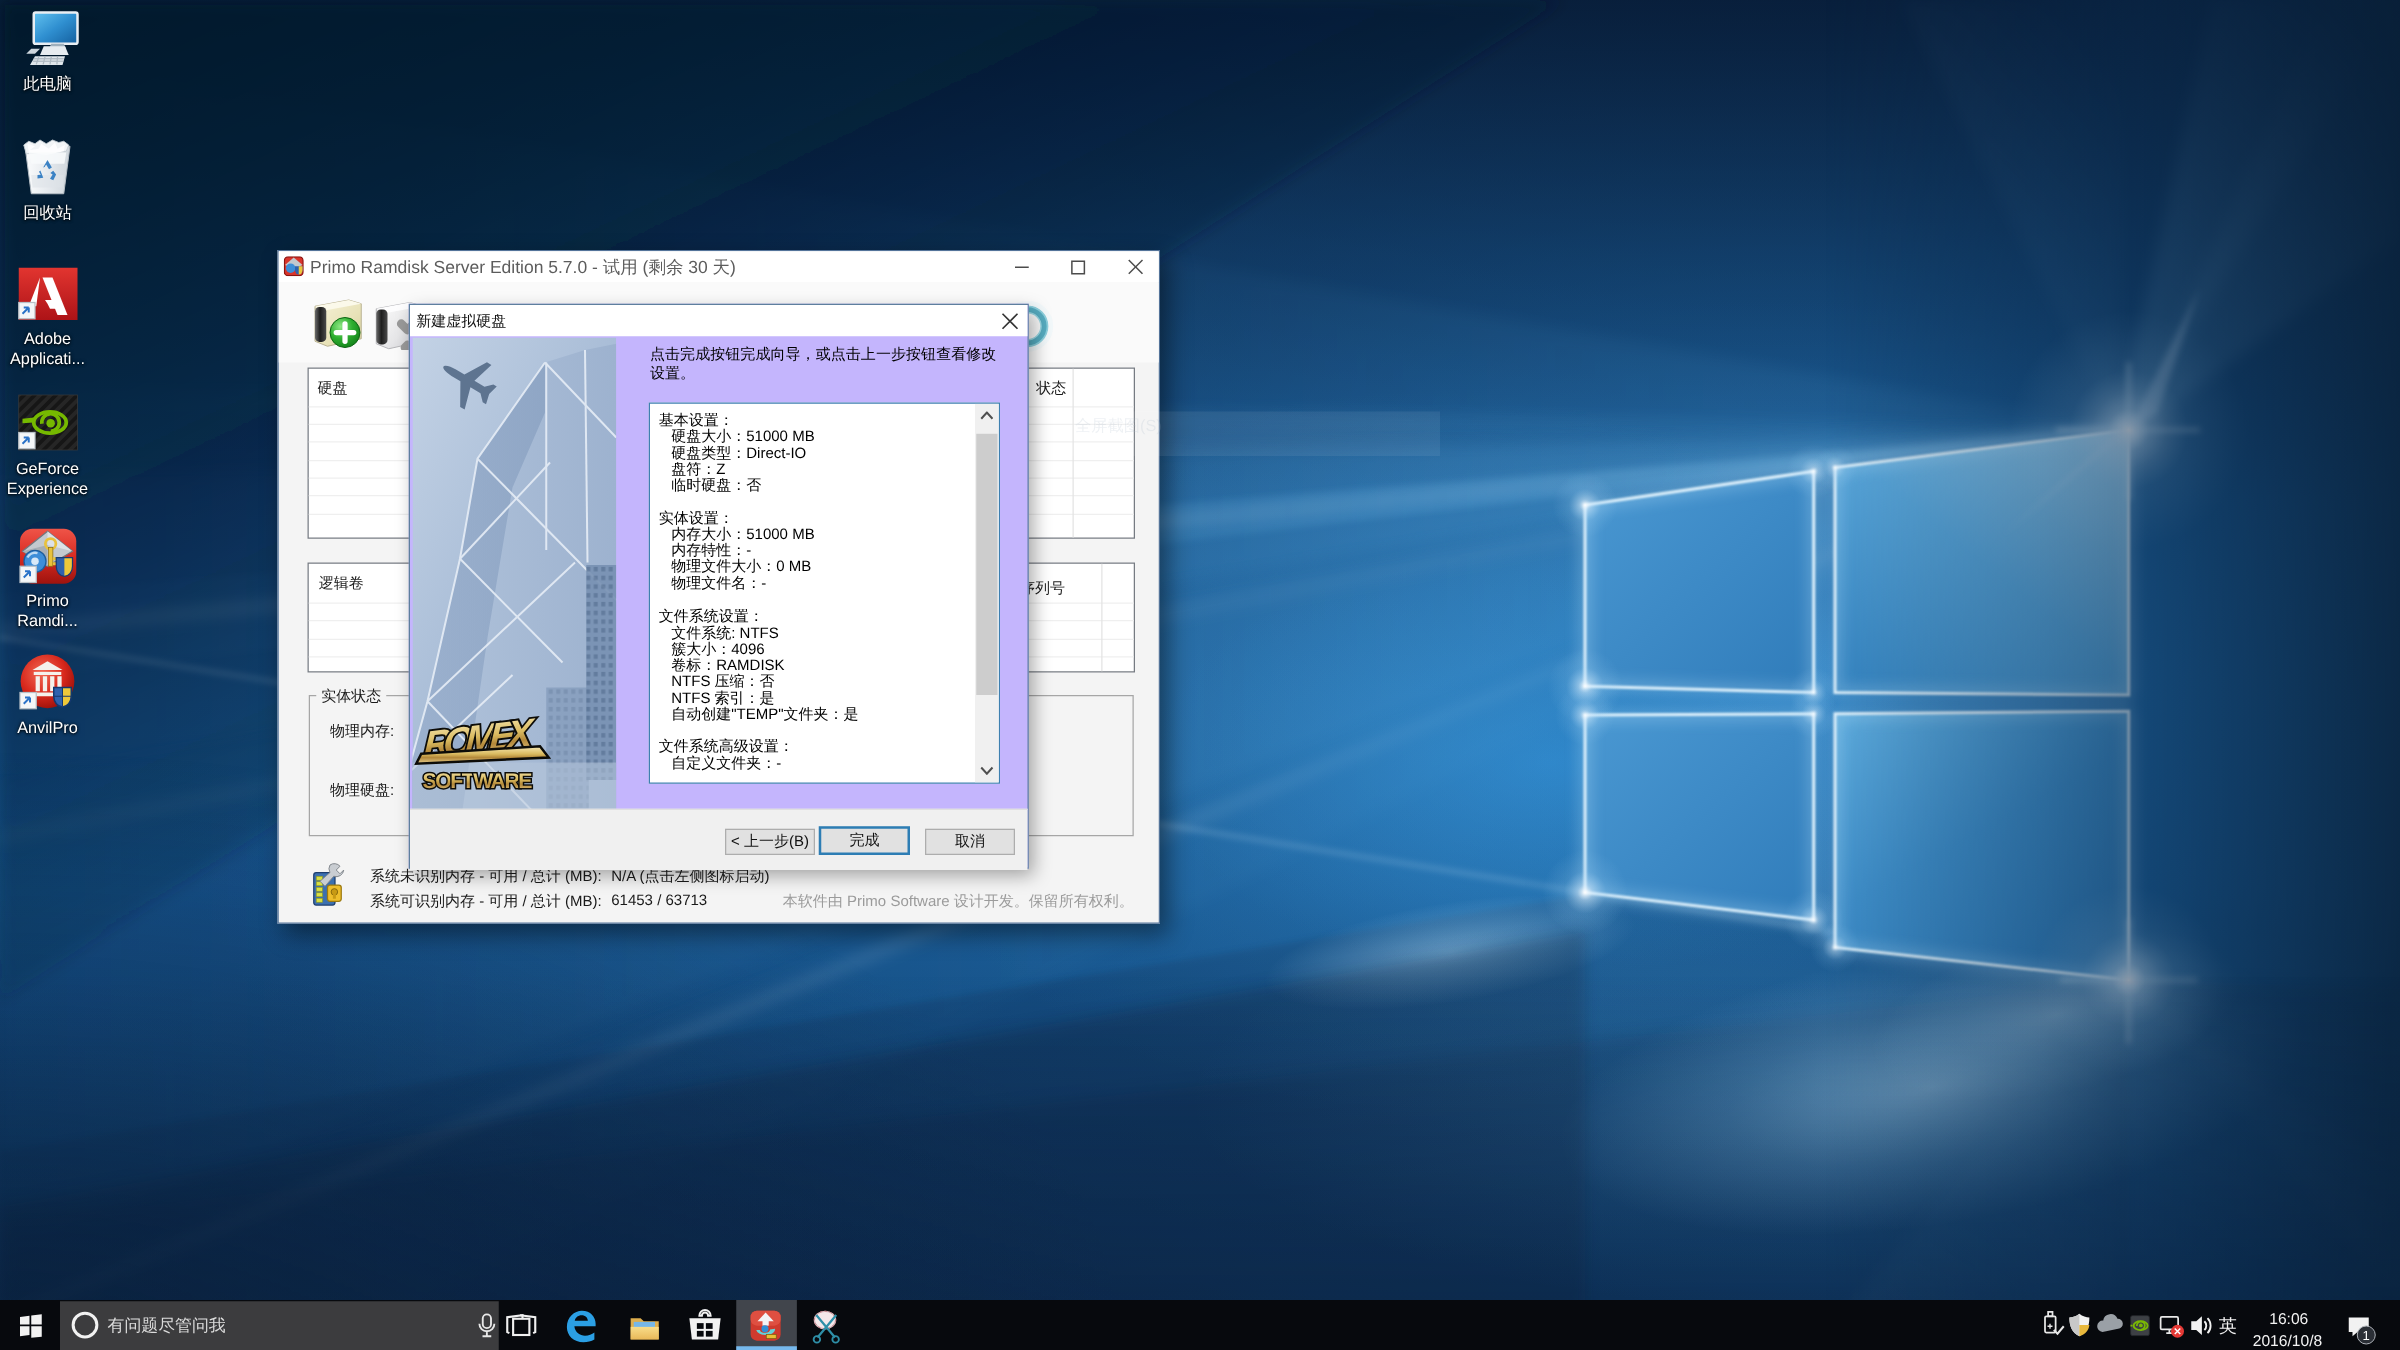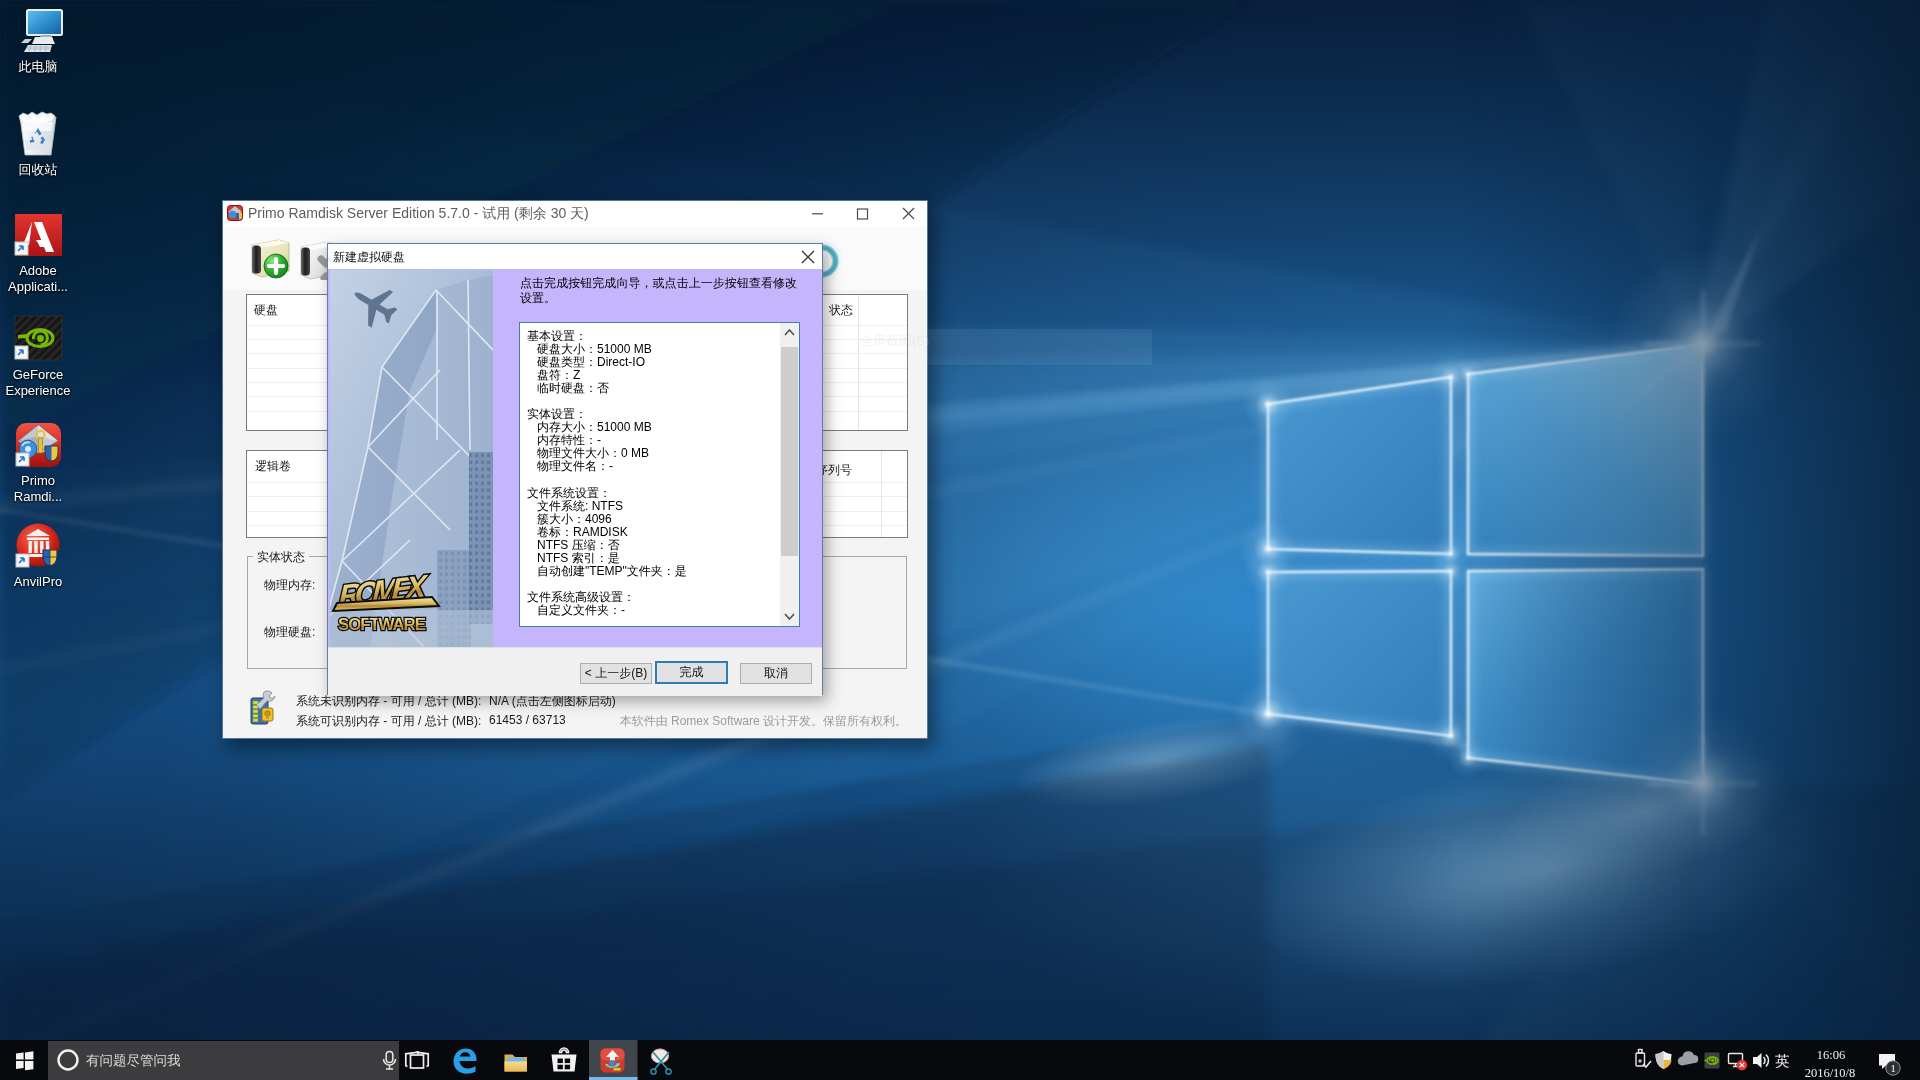--- a/index.html
+++ b/index.html
@@ -28,21 +28,21 @@
   .btn { position:absolute; height:21px; background:#e1e1e1; border:1px solid #adadad; font-size:12px; color:#111; text-align:center; line-height:19px; }
   #instr { position:absolute; left:192px; top:32px; width:284px; font-size:12px; line-height:14.6px; letter-spacing:0.05px; color:#000; }
   #setbox { position:absolute; left:191px; top:78px; width:281px; height:305px; border:1px solid #3f80b0; background:#fff; overflow:hidden; }
   #setbox .txt { position:absolute; left:7px; top:7px; font-size:12px; line-height:13.05px; color:#000; white-space:pre; }
   
   #sbar { position:absolute; right:0; top:0; width:19px; height:100%; background:#f0f0f0; }
   #sbar .thumb { position:absolute; left:1px; top:24px; width:17px; height:209px; background:#cdcdcd; }
   
   #ghost { position:absolute; left:848px; top:329px; width:304px; height:36px; background:rgba(255,255,255,.07); color:rgba(170,185,200,.20); font-size:13px; line-height:24px; padding-left:12px; }
   
-  #taskbar { position:absolute; left:0; top:1040px; width:1920px; height:40px; background:#07090d;font-family:Liberation Serif, serif; }
+  #taskbar { position:absolute; left:0; top:1040px; width:1920px; height:40px; background:#07090d; }
 </style>
 </head>
 <body>
 <div id="scene">
   <svg id="wall" class="abs" width="1920" height="1080" viewBox="0 0 1920 1080">
     <defs>
       <linearGradient id="wbaseV" x1="0" y1="0" x2="0" y2="1">
         <stop offset="0" stop-color="#091c38"></stop>
         <stop offset="0.3" stop-color="#0e325e"></stop>
         <stop offset="0.52" stop-color="#124478"></stop>
@@ -486,21 +486,21 @@
       </g>
       <path d="M14,2 a6,6 0 0 1 8,1 l-3,3 3,3 3,-3 a6,6 0 0 1 -8,5 l-7,8 -4,-4 8,-7 a6,6 0 0 1 0,-6 z" fill="#c9cdd2" stroke="#83888e" stroke-width="0.8"></path>
       <rect x="12" y="18" width="11" height="13" rx="2" fill="#eebe2c" stroke="#9c7a10" stroke-width="1"></rect>
       <circle cx="17.5" cy="23.5" r="2.6" fill="#c89a14" stroke="#8a6a0c" stroke-width="0.8"></circle>
       <rect x="16.3" y="24.5" width="2.4" height="4.5" fill="#c89a14"></rect>
     </svg>
     <div class="sbtxt" style="left:73px; top:492px;">系统未识别内存 - 可用 / 总计 (MB):</div>
     <div class="sbtxt" style="left:266px; top:492px;">N/A (点击左侧图标启动)</div>
     <div class="sbtxt" style="left:73px; top:512px;">系统可识别内存 - 可用 / 总计 (MB):</div>
     <div class="sbtxt" style="left:266px; top:512px;">61453 / 63713</div>
-    <div class="sbtxt" style="right:20px; top:512px; color:#9b9b9b;">本软件由 Romex Software 设计开发。保留所有权利。</div>
+    <div class="sbtxt" style="right:20px; top:512px; color:#9b9b9b;">本软件由 Primo Software 设计开发。保留所有权利。</div>
   </div>
   <div id="dlg">
     <div class="dtitle">
       <span>新建虚拟硬盘</span>
       <svg class="abs" style="left:473px; top:6px;" width="14" height="14" viewBox="0 0 14 14">
         <path d="M1,1 L13,13 M13,1 L1,13" stroke="#333" stroke-width="1.3"></path>
       </svg>
     </div>
 
     <svg class="abs" style="left:2px; top:26px;" width="163" height="378" viewBox="0 0 163 378">

